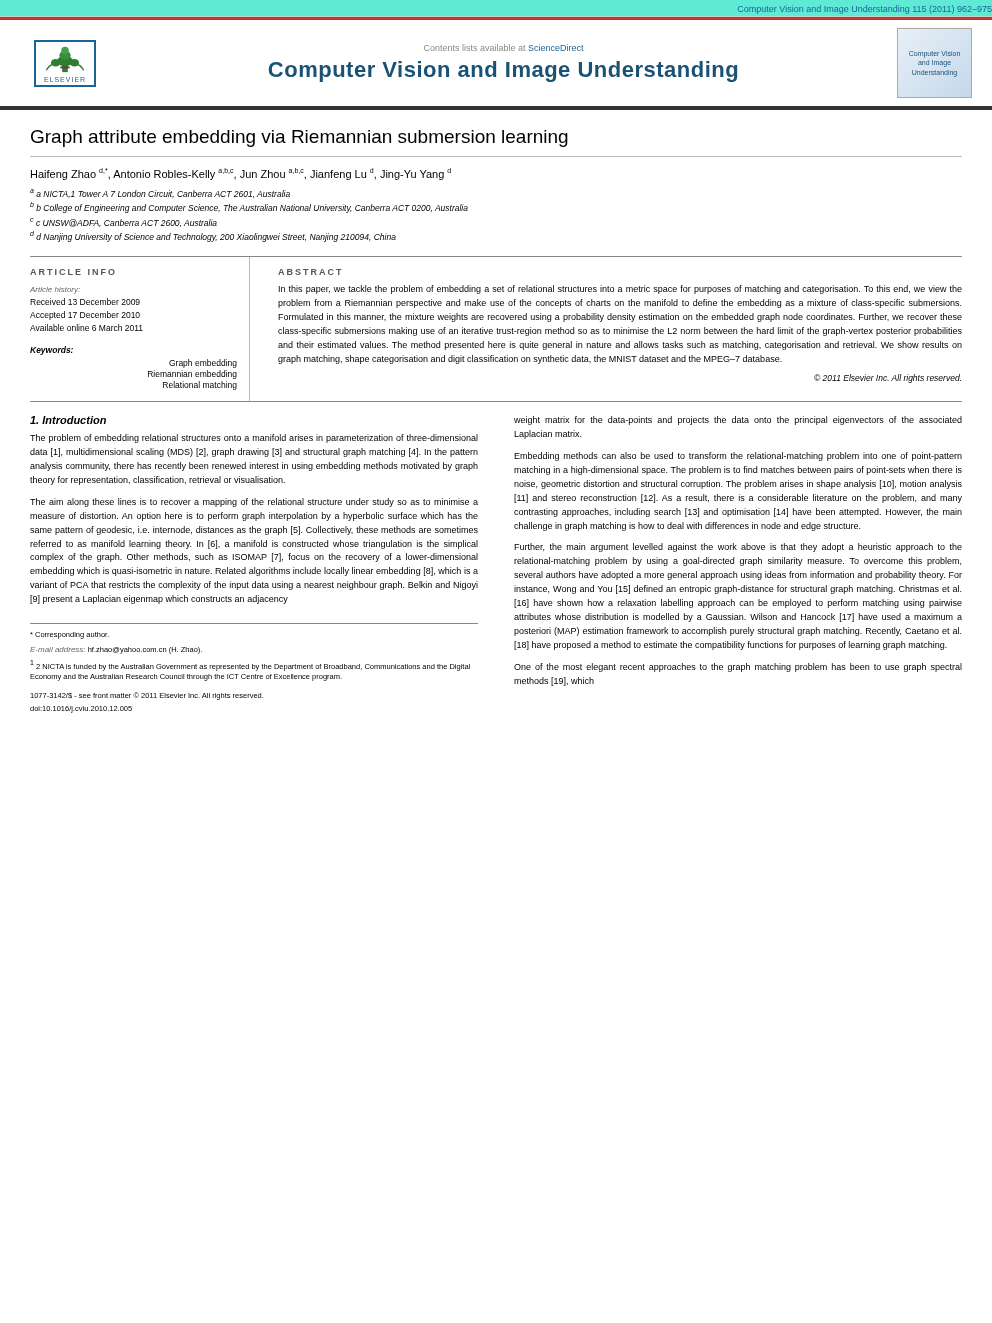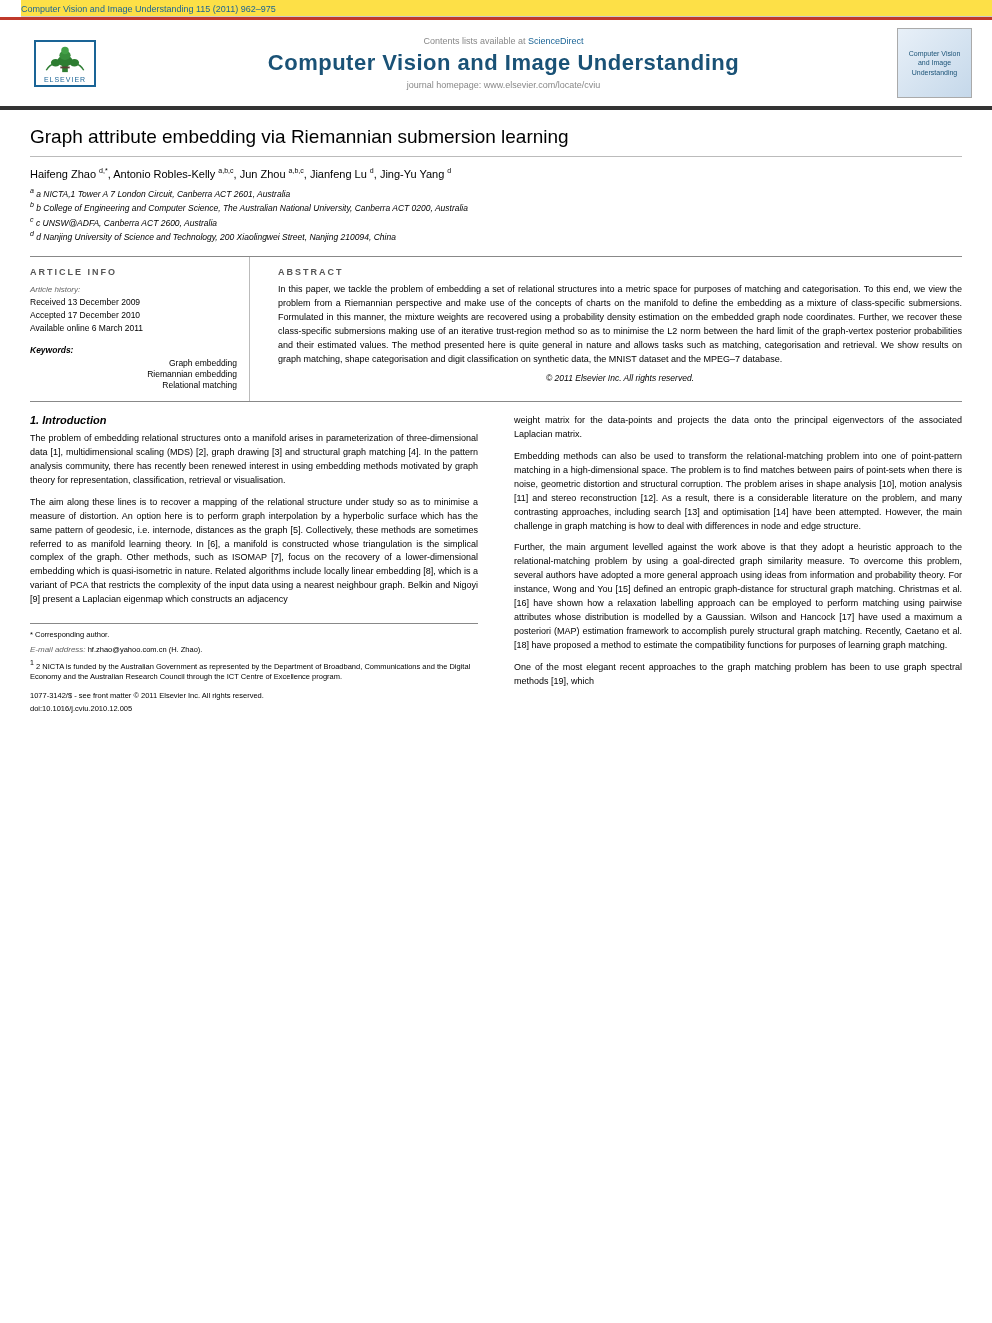--- a/index.html
+++ b/index.html
@@ -7,28 +7,27 @@
       background: #fff;
       font-family: 'Times New Roman', Times, serif;
       font-size: 10px;
       color: #000;
       width: 992px;
       min-height: 1323px;
     }
 
     
     .journal-header-bar {
-      background: #fde047;
+      background: #5eead4;
       border-bottom: 1px solid #ccc;
-      text-align: left;
+      text-align: right;
       padding: 4px 0 2px 0;
       font-size: 9px;
       color: #1a6496;
       font-family: Arial, sans-serif;
-      margin-left: 21px;
     }
 
     
     .elsevier-header {
       display: flex;
       align-items: center;
       justify-content: space-between;
       padding: 8px 20px;
       border-bottom: 2px solid #333;
     }
@@ -196,21 +195,21 @@
 
     
     .abstract-text {
       font-size: 9px;
       line-height: 1.55;
       text-align: justify;
       font-family: Arial, sans-serif;
     }
 
     .copyright-line {
-      text-align: center;
+      text-align: right;
       font-size: 8.5px;
       font-style: italic;
       margin-top: 6px;
       font-family: Arial, sans-serif;
     }
 
     
     .body-content {
       display: flex;
       gap: 36px;
@@ -283,21 +282,20 @@
       <div class="elsevier-text">ELSEVIER</div>
     </div>
   </div>
 
   <div class="journal-center">
     <div class="sciencedirect-text">
       <span>Contents lists available at</span>
       <span style="color:#1a6496;cursor:pointer;">ScienceDirect</span>
     </div>
     <div class="journal-title-main">Computer Vision and Image Understanding</div>
-    <div class="journal-homepage">journal homepage: www.elsevier.com/locate/cviu</div>
   </div>
 
   <div class="journal-thumb">
     <span style="font-size:7px;line-height:1.3;">Computer Vision and Image Understanding</span>
   </div>
 </div>
 
 <div style="border-top:2px solid #333;"></div>
 
 <div class="main-content">

